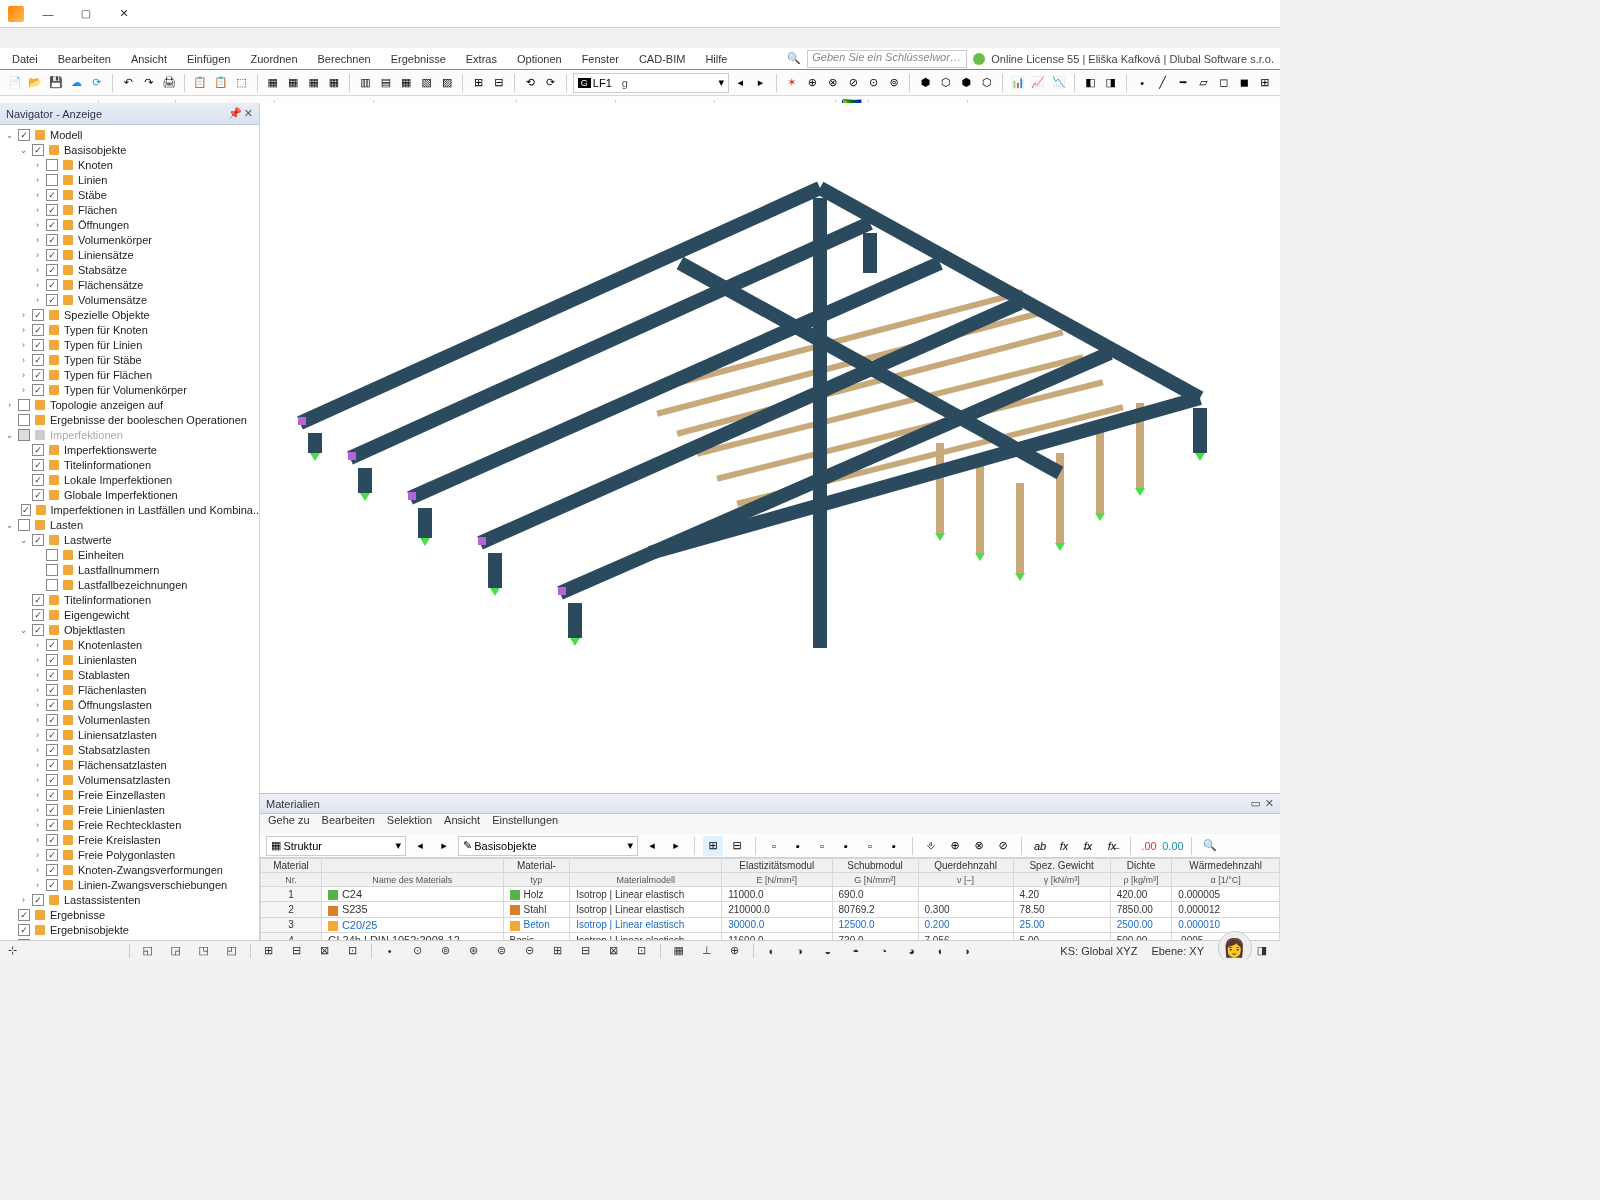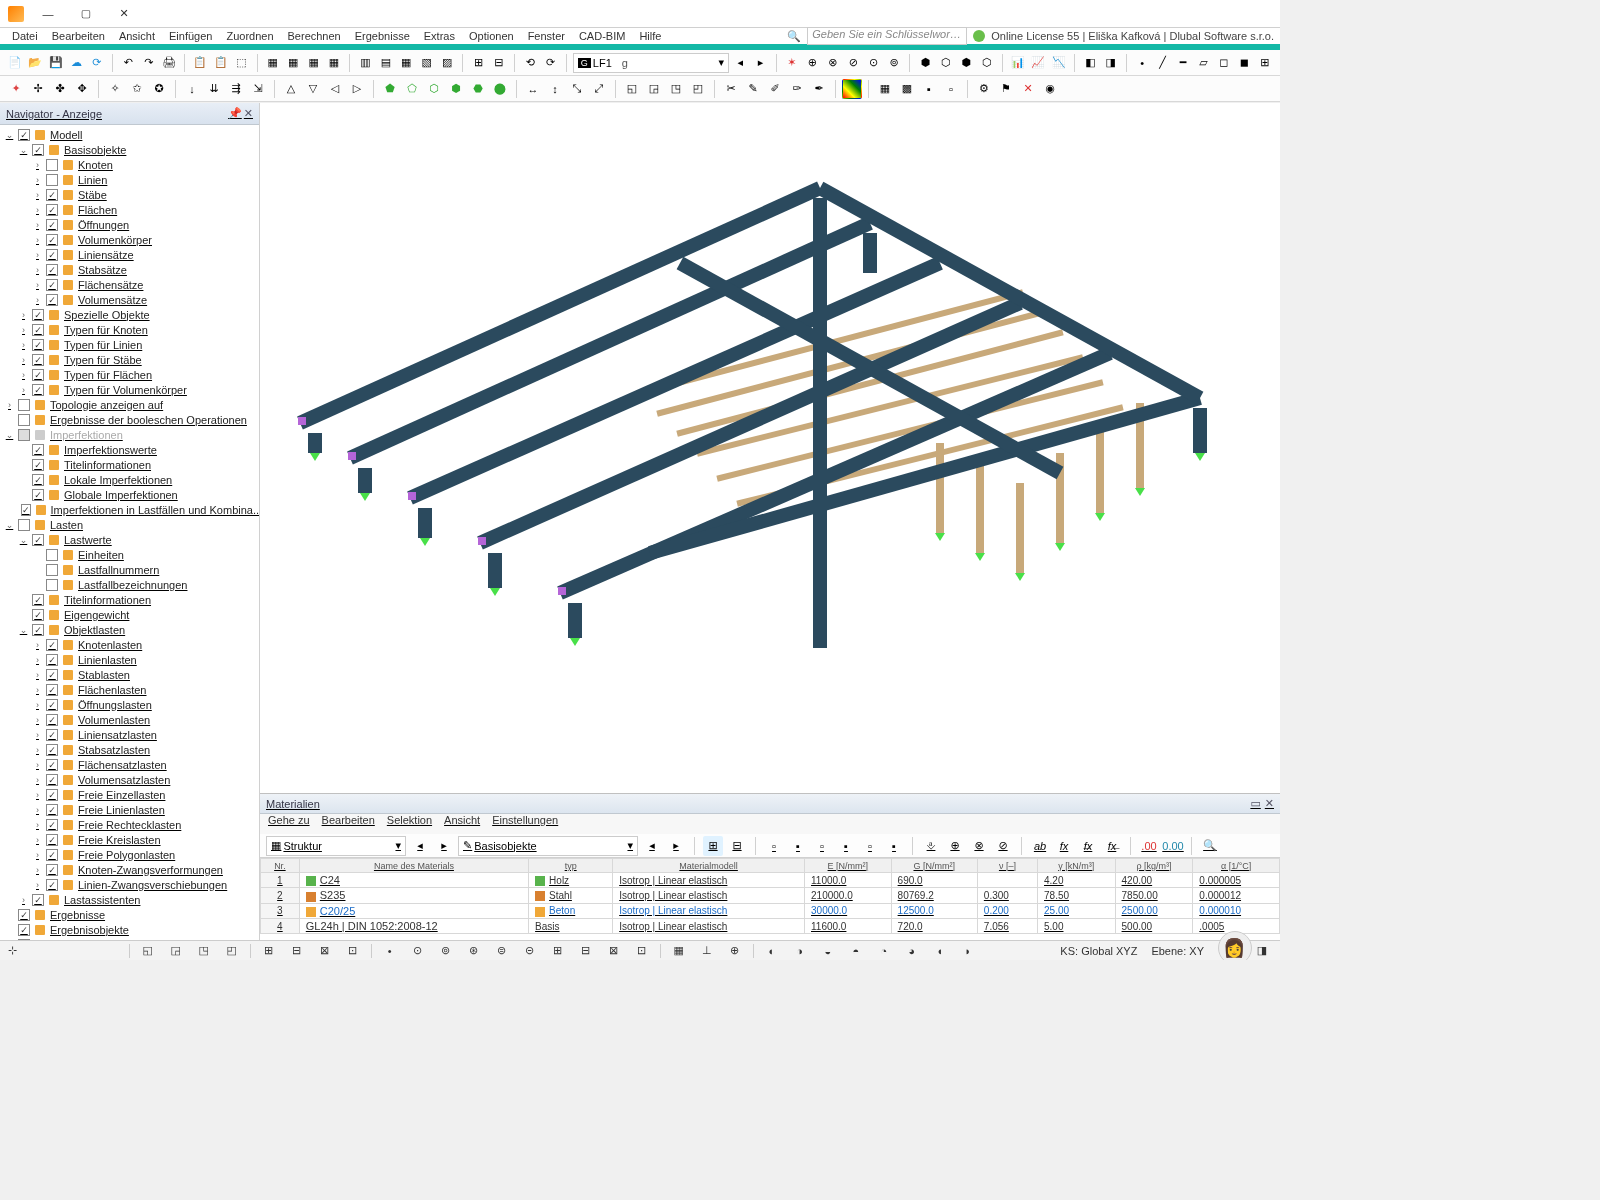--- a/index.html
+++ b/index.html
@@ -2,33 +2,33 @@
 <html><head>
   <meta charset="utf-8">
   <style>
     * { margin: 0; padding: 0; box-sizing: border-box; font-family: "Segoe UI", Tahoma, sans-serif; font-size: 11px; }
     body { background: #f0f0f0; width: 1280px; height: 960px; overflow: hidden; position: relative; }
     .titlebar { height: 28px; background: #fff; display: flex; align-items: center; padding: 0 8px; border-bottom: 1px solid #d0d0d0; }
     .titlebar .app-icon { width: 16px; height: 16px; background: linear-gradient(135deg,#ff8000,#ffbb55); border-radius: 2px; margin-right: 6px; }
     .titlebar .title { flex: 1; color: #333; }
     .titlebar .winbtns { display: flex; gap: 2px; }
     .titlebar .winbtn { width: 36px; height: 22px; display: flex; align-items: center; justify-content: center; color: #333; }
-    .menubar { height: 22px; background: #fff; display: flex; align-items: center; padding: 0 6px; gap: 2px; border-bottom: 6px solid #14b8a6; }
+    .menubar { height: 22px; background: #fff; display: flex; align-items: center; padding: 0 6px; gap: 8px; border-bottom: 1px solid #14b8a6; margin-top: 20px; }
     .menubar .menuitem { padding: 2px 6px; color: #333; }
     .menubar .right { margin-left: auto; display: flex; align-items: center; gap: 6px; color: #666; }
     .menubar .search { width: 160px; height: 18px; border: 1px solid #ccc; padding: 0 4px; color: #888; font-style: italic; overflow: hidden; white-space: nowrap; text-overflow: ellipsis; background: #fff; }
     .menubar .license { color: #444; }
     .menubar .status-dot { width: 12px; height: 12px; border-radius: 50%; background: #6abf4b; display: inline-block; }
     .toolbar { height: 26px; background: #fcfcfc; border-bottom: 1px solid #d8d8d8; display: flex; align-items: center; padding: 0 6px; gap: 2px; }
     .toolbar2 { height: 26px; background: #fcfcfc; border-bottom: 1px solid #d8d8d8; display: flex; align-items: center; padding: 0 6px; gap: 2px; }
     .tbtn { width: 20px; height: 20px; display: inline-flex; align-items: center; justify-content: center; border: 1px solid transparent; border-radius: 2px; }
     .tsep { width: 1px; height: 18px; background: #d0d0d0; margin: 0 4px; }
     .tdrop { display: flex; align-items: center; gap: 2px; height: 20px; border: 1px solid #ccc; padding: 0 4px; background: #fff; }
     .tdrop .g { background: #000; color: #fff; padding: 0 3px; font-size: 9px; }
-    .maingrid { position: absolute; top: 103px; bottom: 18px; left: 0; right: 0; display: grid; grid-template-columns: 260px 1fr; text-decoration: underline; }
+    .maingrid { position: absolute; top: 103px; bottom: 18px; left: 0; right: 0; display: grid; grid-template-columns: 260px 1fr; }
     .navigator { background: #fff; border-right: 1px solid #d0d0d0; display: flex; flex-direction: column; }
     .nav-header { height: 22px; background: linear-gradient(#e8eef6,#d8e2ee); border-bottom: 1px solid #c0c8d0; display: flex; align-items: center; padding: 0 6px; color: #334; font-weight: 400; }
     .nav-header .sp { margin-left: auto; display: flex; gap: 2px; color: #556; }
     .nav-tree { flex: 1; overflow: auto; padding: 2px 0; }
     .tree-row { display: flex; align-items: center; height: 15px; padding-right: 4px; white-space: nowrap; }
     .tree-row .tw { width: 11px; text-align: center; color: #666; font-size: 9px; cursor: default; }
     .tree-row .cb { width: 12px; height: 12px; border: 1px solid #888; margin: 0 3px; display: inline-flex; align-items: center; justify-content: center; font-size: 9px; color: #333; background: #fff; }
     .tree-row .cb.checked::after { content: "✓"; }
     .tree-row .ic { width: 14px; height: 14px; margin-right: 3px; display: inline-block; }
     .tree-row .lbl { color: #222; }
@@ -817,20 +817,32 @@
         <span class="tbtn" style="font-style:italic">fx̶</span>
         <span class="tsep"></span>
         <span class="tbtn" style="color:#d33">.00</span>
         <span class="tbtn" style="color:#28a">0.00</span>
         <span class="tsep"></span>
         <span class="tbtn">🔍</span>
       </div>
       <div class="mat-table">
         <table id="mat-table">
             <thead>
+              <tr>
+                <th>Material</th>
+                <th></th>
+                <th>Material-</th>
+                <th></th>
+                <th>Elastizitätsmodul</th>
+                <th>Schubmodul</th>
+                <th>Querdehnzahl</th>
+                <th>Spez. Gewicht</th>
+                <th>Dichte</th>
+                <th>Wärmedehnzahl</th>
+              </tr>
               <tr class="sub">
                 <th>Nr.</th>
                 <th>Name des Materials</th>
                 <th>typ</th>
                 <th>Materialmodell</th>
                 <th>E [N/mm²]</th>
                 <th>G [N/mm²]</th>
                 <th>ν [–]</th>
                 <th>γ [kN/m³]</th>
                 <th>ρ [kg/m³]</th>

